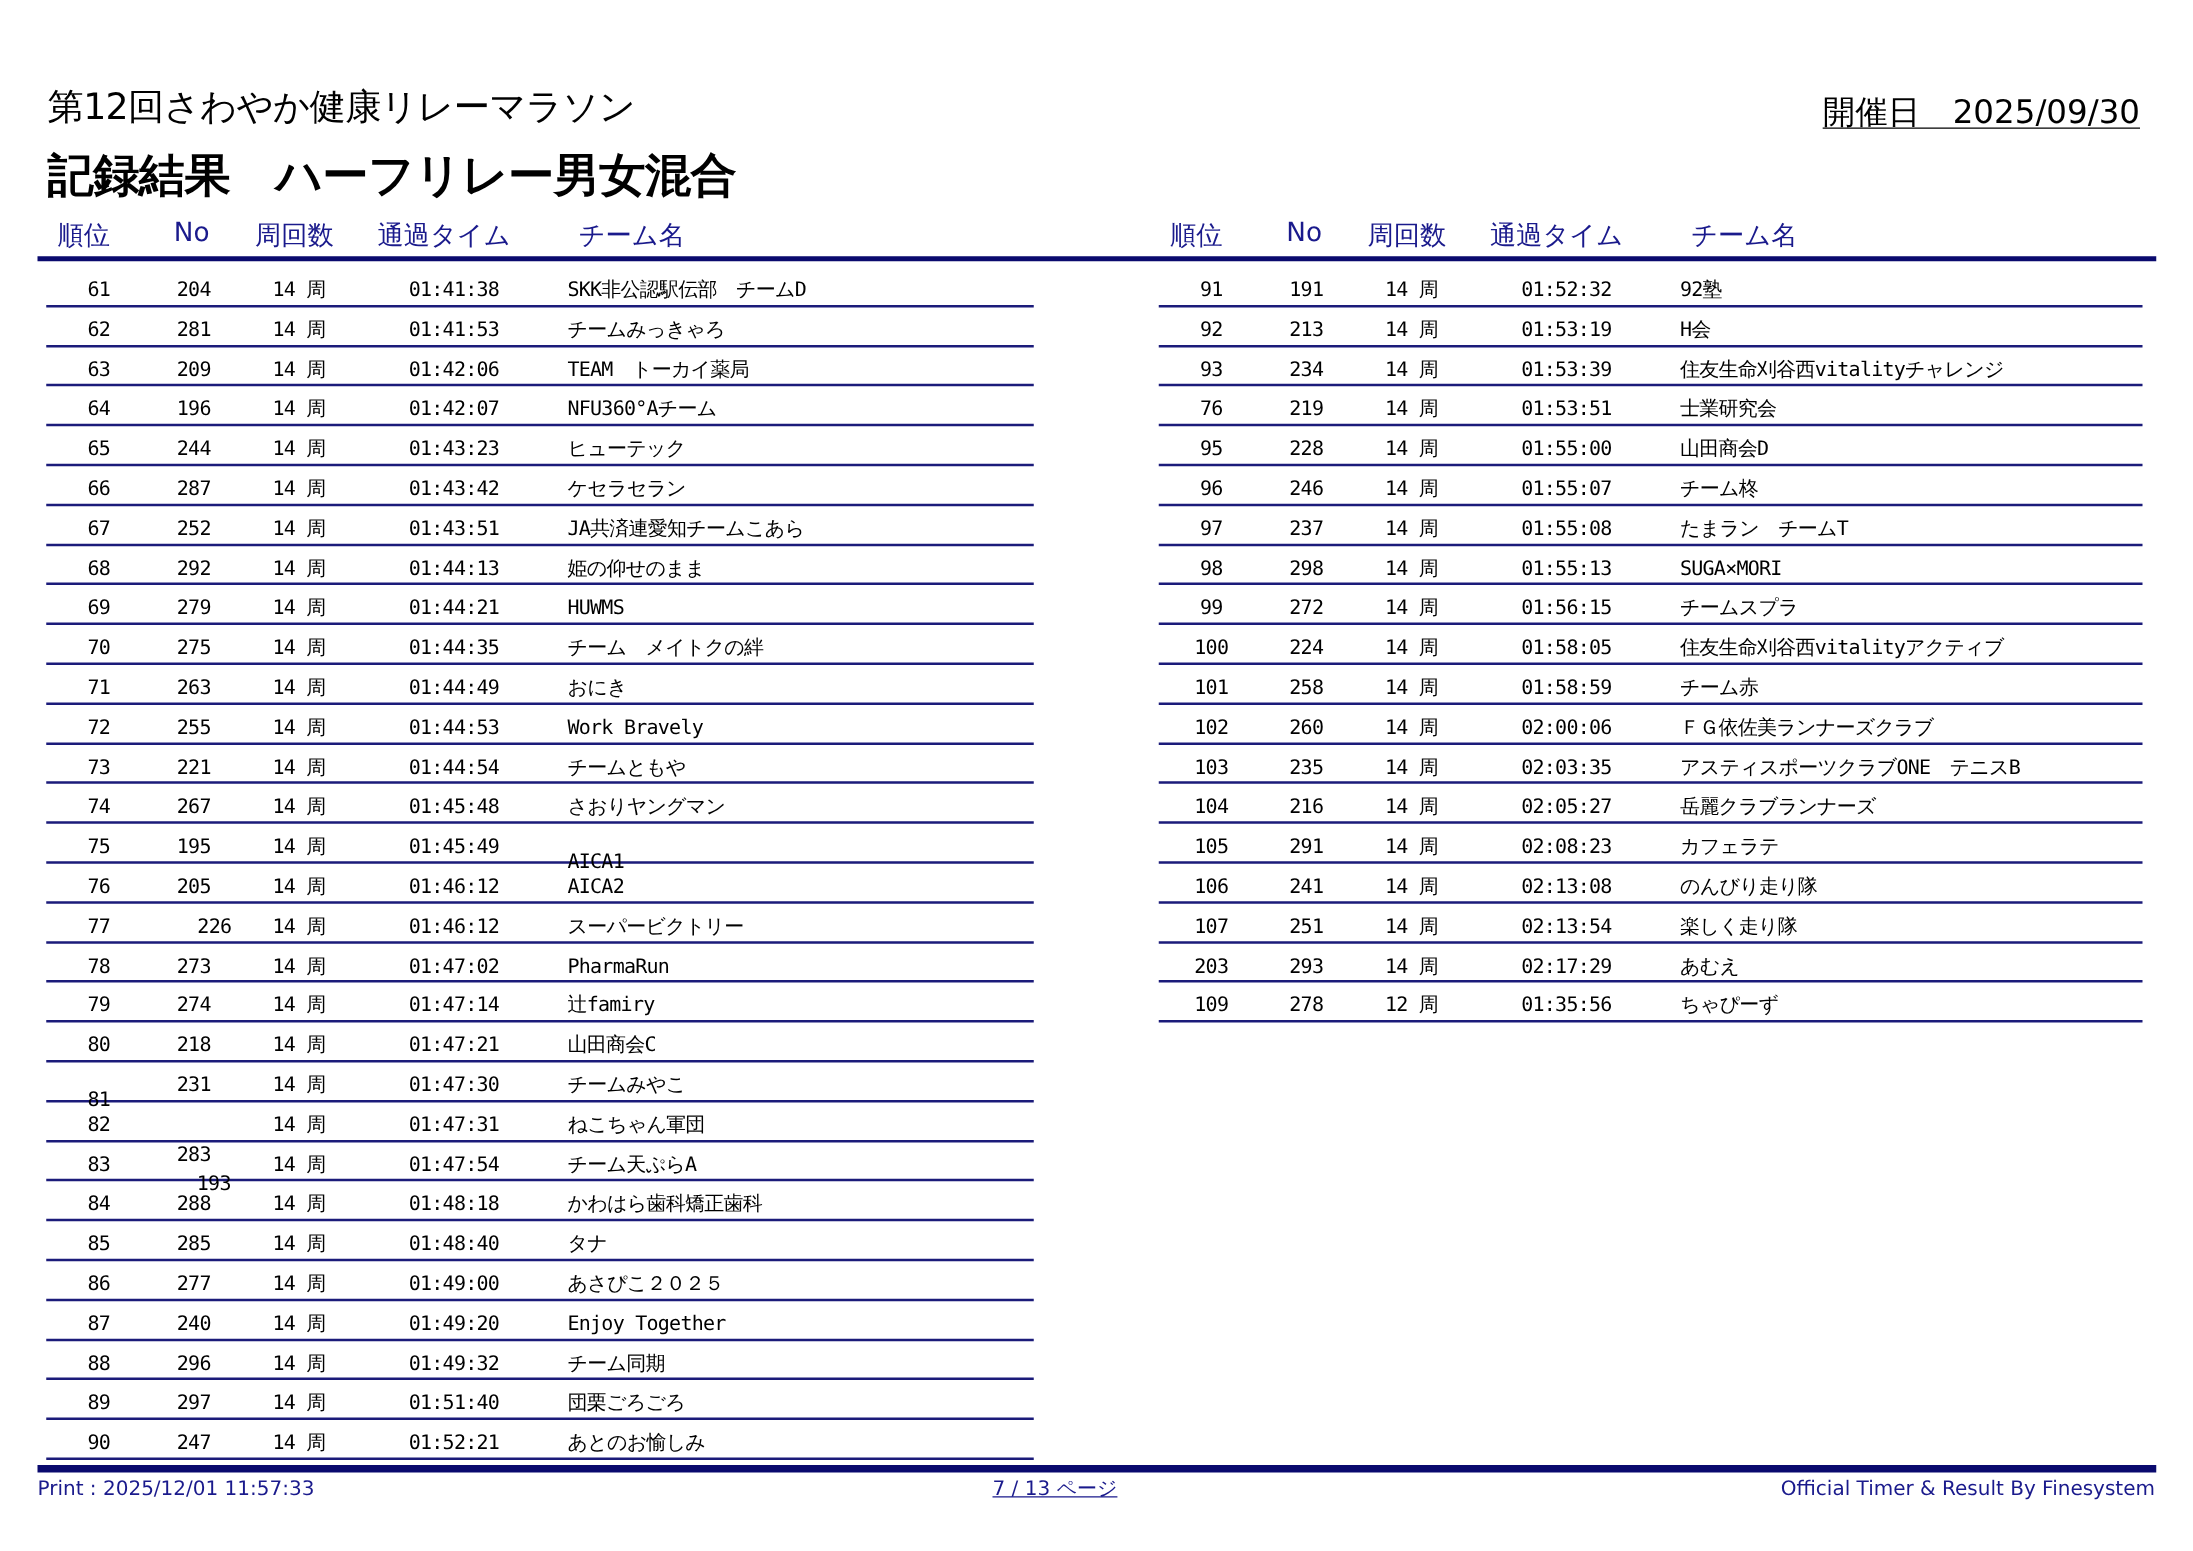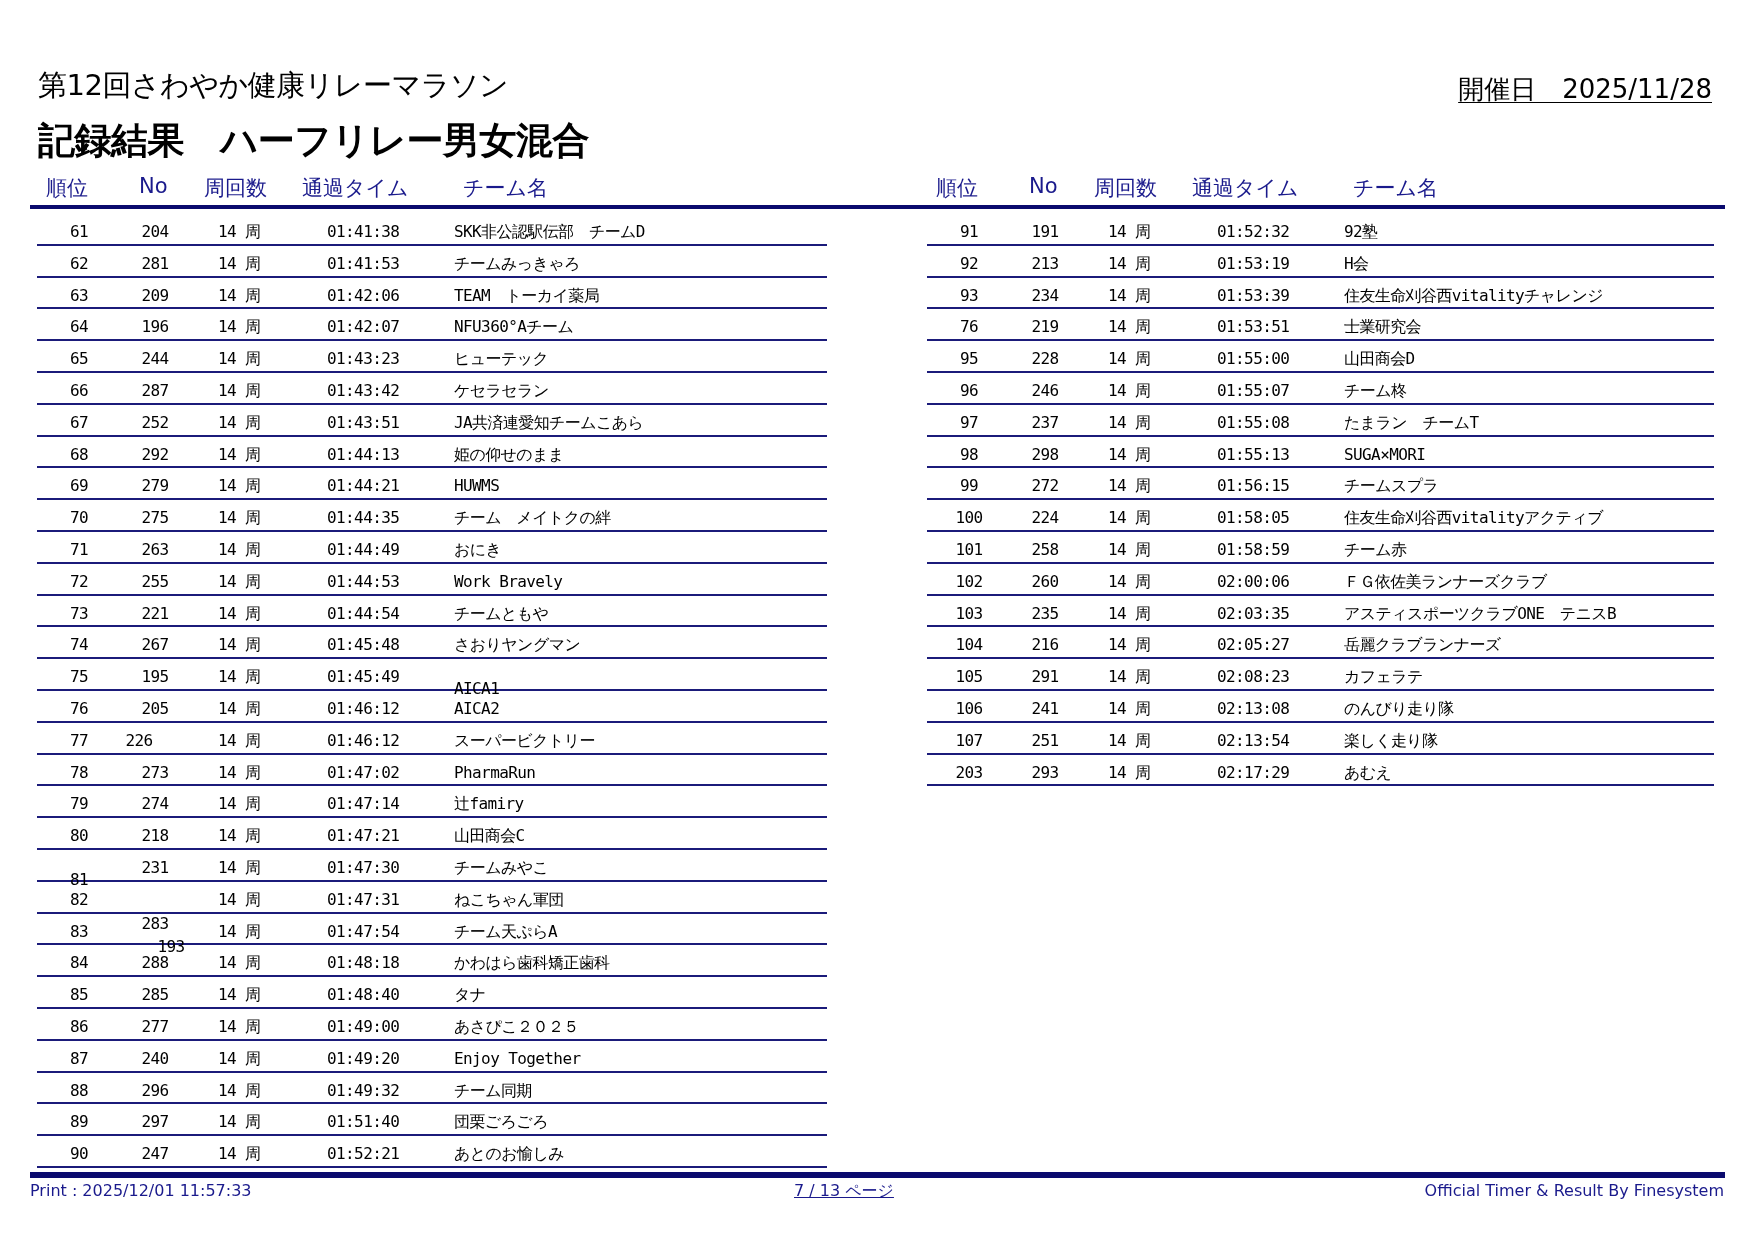--- a/index.html
+++ b/index.html
@@ -19,21 +19,21 @@
   .c-laps { }
   .c-time { }
   .c-team { }
   .footer-rule { position: absolute; left: 30px; width: 1695px; top: 1172px; height: 6px; background: #0a0a6e; }
   .footer { position: absolute; top: 1181px; font-size: 16px; color: #1a1a8c; white-space: nowrap; }
 </style>
 </head>
 <body>
 
 <div class="event-name">第12回さわやか健康リレーマラソン</div>
-<div class="event-date">開催日　2025/11/28</div>
+<div class="event-date">開催日　2025/09/30</div>
 <div class="page-title">記録結果　ハーフリレー男女混合</div>
 
 <div class="col-headers" style="left:0; width:877px;">
   <span style="left:46px;">順位</span>
   <span style="left:139px;">No</span>
   <span style="left:204px;">周回数</span>
   <span style="left:302px;">通過タイム</span>
   <span style="left:463px;">チーム名</span>
 </div>
 
@@ -155,21 +155,21 @@
   </div>
     <div class="row">
     <span class="c-rank" style="left:12px;">76</span>
     <span class="c-no" style="left:88px;">205</span>
     <span class="c-laps" style="left:181px;">14 周</span>
     <span class="c-time" style="left:290px;">01:46:12</span>
     <span class="c-team" style="left:417px;">AICA2</span>
   </div>
     <div class="row">
     <span class="c-rank" style="left:12px;">77</span>
-    <span class="c-no" style="left:72px;">226</span>
+    <span class="c-no" style="left:88px;text-align:right;">226</span>
     <span class="c-laps" style="left:181px;">14 周</span>
     <span class="c-time" style="left:290px;">01:46:12</span>
     <span class="c-team" style="left:417px;">スーパービクトリー</span>
   </div>
     <div class="row">
     <span class="c-rank" style="left:12px;">78</span>
     <span class="c-no" style="left:88px;">273</span>
     <span class="c-laps" style="left:181px;">14 周</span>
     <span class="c-time" style="left:290px;">01:47:02</span>
     <span class="c-team" style="left:417px;">PharmaRun</span>
@@ -379,19 +379,26 @@
     <span class="c-laps" style="left:181px;">14 周</span>
     <span class="c-time" style="left:290px;">02:13:54</span>
     <span class="c-team" style="left:417px;">楽しく走り隊</span>
   </div>
     <div class="row">
     <span class="c-rank" style="left:12px;">203</span>
     <span class="c-no" style="left:88px;">293</span>
     <span class="c-laps" style="left:181px;">14 周</span>
     <span class="c-time" style="left:290px;">02:17:29</span>
     <span class="c-team" style="left:417px;">あむえ</span>
+  </div>
+    <div class="row">
+    <span class="c-rank" style="left:12px;">109</span>
+    <span class="c-no" style="left:88px;">278</span>
+    <span class="c-laps" style="left:181px;">12 周</span>
+    <span class="c-time" style="left:290px;">01:35:56</span>
+    <span class="c-team" style="left:417px;">ちゃぴーず</span>
   </div>
   </div>
 
 <div class="footer-rule"></div>
 <div class="footer" style="left:30px;">Print : 2025/12/01 11:57:33</div>
 <div class="footer" style="left:794px;text-decoration:underline;">7 / 13 ページ</div>
 <div class="footer" style="right:30px;">Official Timer &amp; Result By Finesystem</div>
 
 </body></html>

